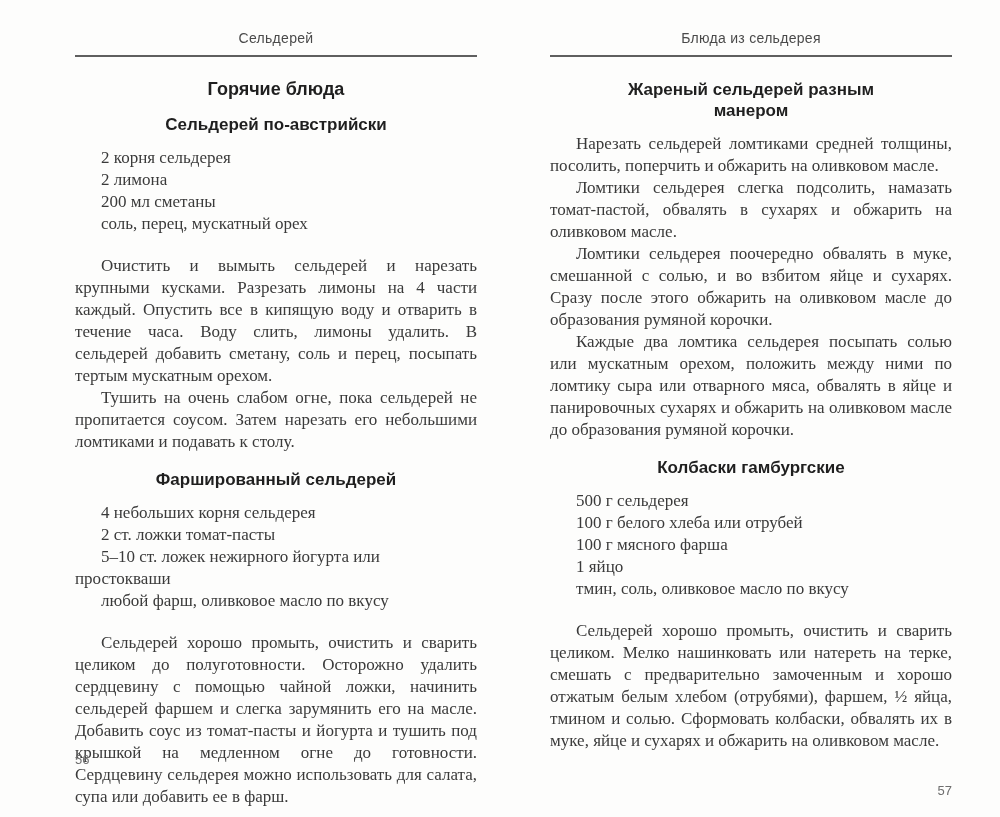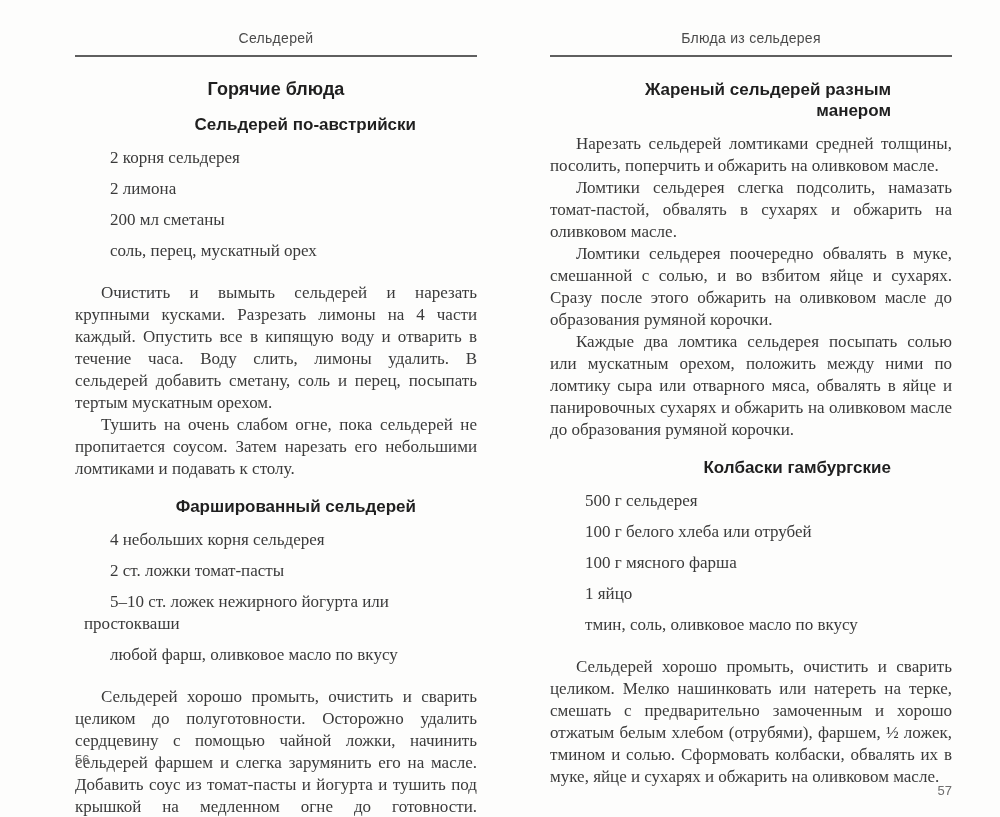--- a/index.html
+++ b/index.html
@@ -49,31 +49,31 @@
     color:var(--heading);
     text-align:center;
     margin:22px auto 14px auto;
   }
   .recipe-title{
     font-family:"Liberation Sans","DejaVu Sans",sans-serif;
     font-size:17px;
     font-weight:bold;
     line-height:21px;
     color:var(--heading);
-    text-align:right;
+    text-align:center;
     max-width:280px;
     margin:0 auto 12px auto;
   }
   .recipe-title.spaced-top{margin-top:16px;}
   .page-right .recipe-title.first{margin-top:22px;}
   .ingredients{margin:0 0 20px 0;}
   .ingredient{
     font-size:17px;
     line-height:22px;
-    margin:9px;
+    margin:0;
     text-indent:26px;
   }
   .body-para{
     font-size:17px;
     line-height:22px;
     margin:0;
     text-indent:26px;
     text-align:justify;
   }
   .page-number{
@@ -135,18 +135,18 @@
     <p class="body-para">Каждые два ломтика сельдерея посыпать солью или мускатным орехом, положить между ними по ломтику сыра или отварного мяса, обвалять в яйце и панировочных сухарях и обжарить на оливковом масле до образования румяной корочки.</p>
 
     <div class="recipe-title spaced-top">Колбаски гамбургские</div>
     <div class="ingredients">
       <p class="ingredient">500 г сельдерея</p>
       <p class="ingredient">100 г белого хлеба или отрубей</p>
       <p class="ingredient">100 г мясного фарша</p>
       <p class="ingredient">1 яйцо</p>
       <p class="ingredient">тмин, соль, оливковое масло по вкусу</p>
     </div>
-    <p class="body-para">Сельдерей хорошо промыть, очистить и сварить целиком. Мелко нашинковать или натереть на терке, смешать с предварительно замоченным и хорошо отжатым белым хлебом (отрубями), фаршем, ½ ложек, тмином и солью. Сформовать колбаски, обвалять их в муке, яйце и сухарях и обжарить на оливковом масле.</p>
+    <p class="body-para">Сельдерей хорошо промыть, очистить и сварить целиком. Мелко нашинковать или натереть на терке, смешать с предварительно замоченным и хорошо отжатым белым хлебом (отрубями), фаршем, ½ яйца, тмином и солью. Сформовать колбаски, обвалять их в муке, яйце и сухарях и обжарить на оливковом масле.</p>
 
     <div class="page-number">57</div>
   </div>
 
 </div>
 
 </body></html>

